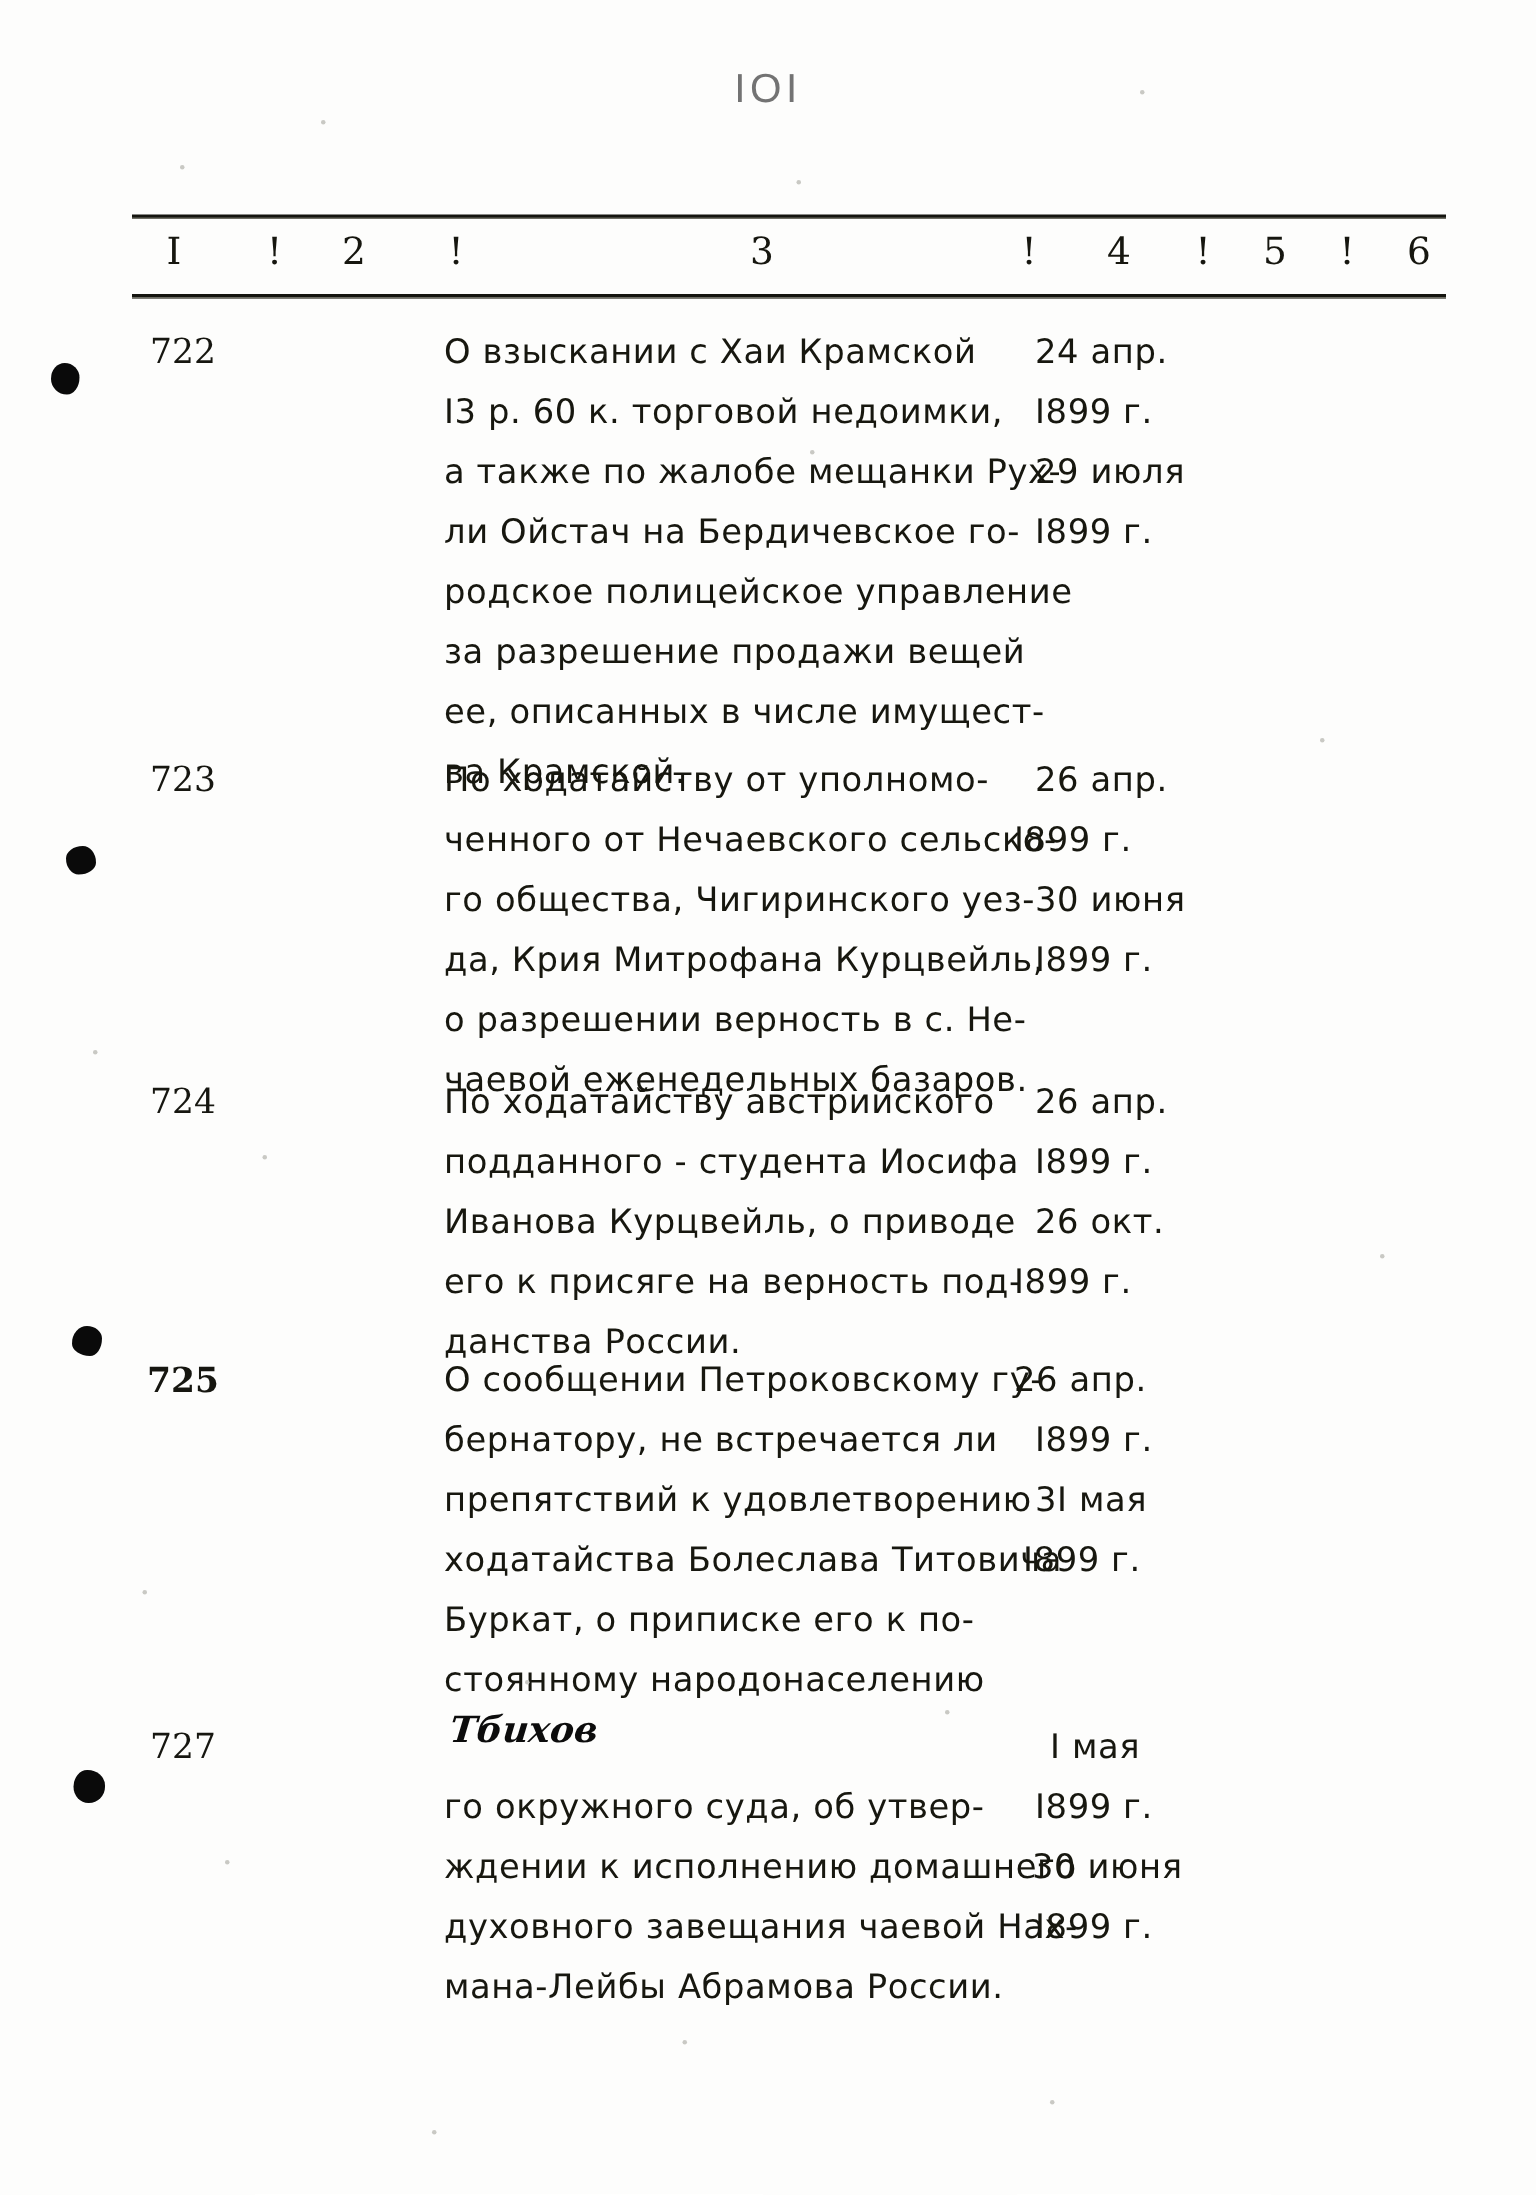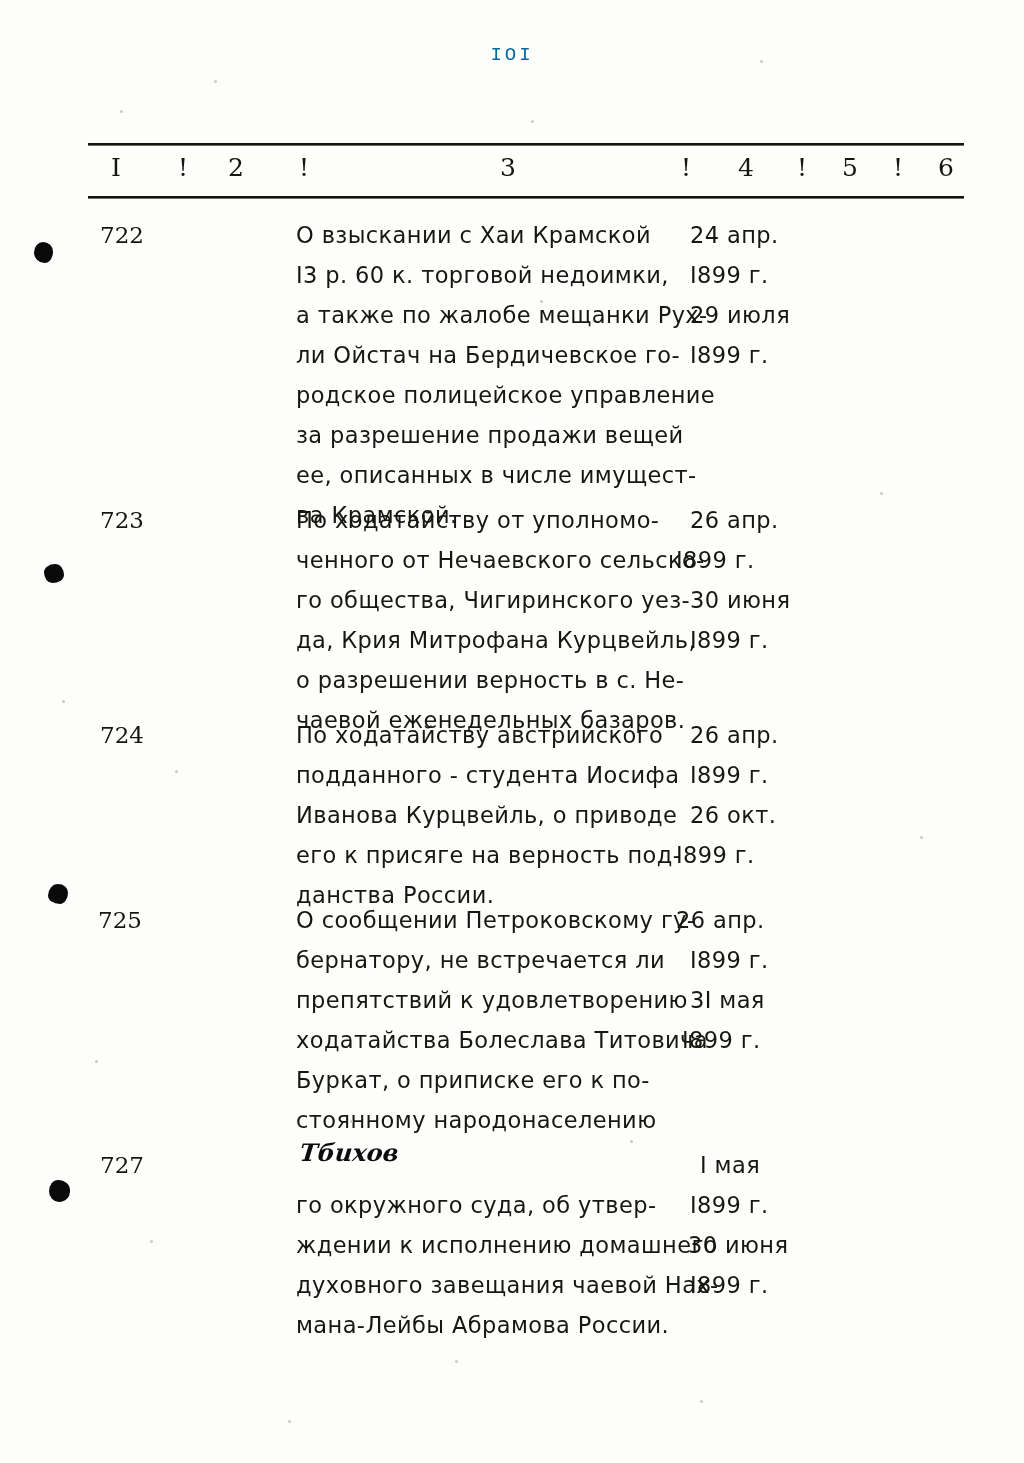--- a/index.html
+++ b/index.html
@@ -28,24 +28,24 @@
     pointer-events: none;
   }
 
   
   #page-number {
     position: absolute;
     top: 44px;
     left: 0;
     width: 1024px;
     text-align: center;
-    font-size: 19px;
+    font-size: 27px;
     letter-spacing: 3px;
-    font-family: Liberation Mono, monospace;
-    color: #0369a1;
+    font-family: Liberation Sans, sans-serif;
+    color: #737373;
   }
 
   
   #table-header {
     position: absolute;
     left: 88px;
     top: 143px;
     width: 876px;
     height: 56px;
   }
@@ -254,21 +254,21 @@
         <span class="date" style="left:380px;">I899 г.</span>
       </div>
       <div class="line">
         <span class="desc">данства России.</span>
         <span class="date"></span>
       </div>
     </div>
   </div>
 
   <div class="entry" style="top:905px;">
-    <div class="entry-num" style="left:98px; top:2px;">725</div>
+    <div class="entry-num" style="left:98px; top:2px;font-weight:bold;">725</div>
     <div class="lines">
       <div class="line">
         <span class="desc">О сообщении Петроковскому гу-</span>
         <span class="date" style="left:380px;">26 апр.</span>
       </div>
       <div class="line">
         <span class="desc">бернатору, не встречается ли</span>
         <span class="date">I899 г.</span>
       </div>
       <div class="line">

